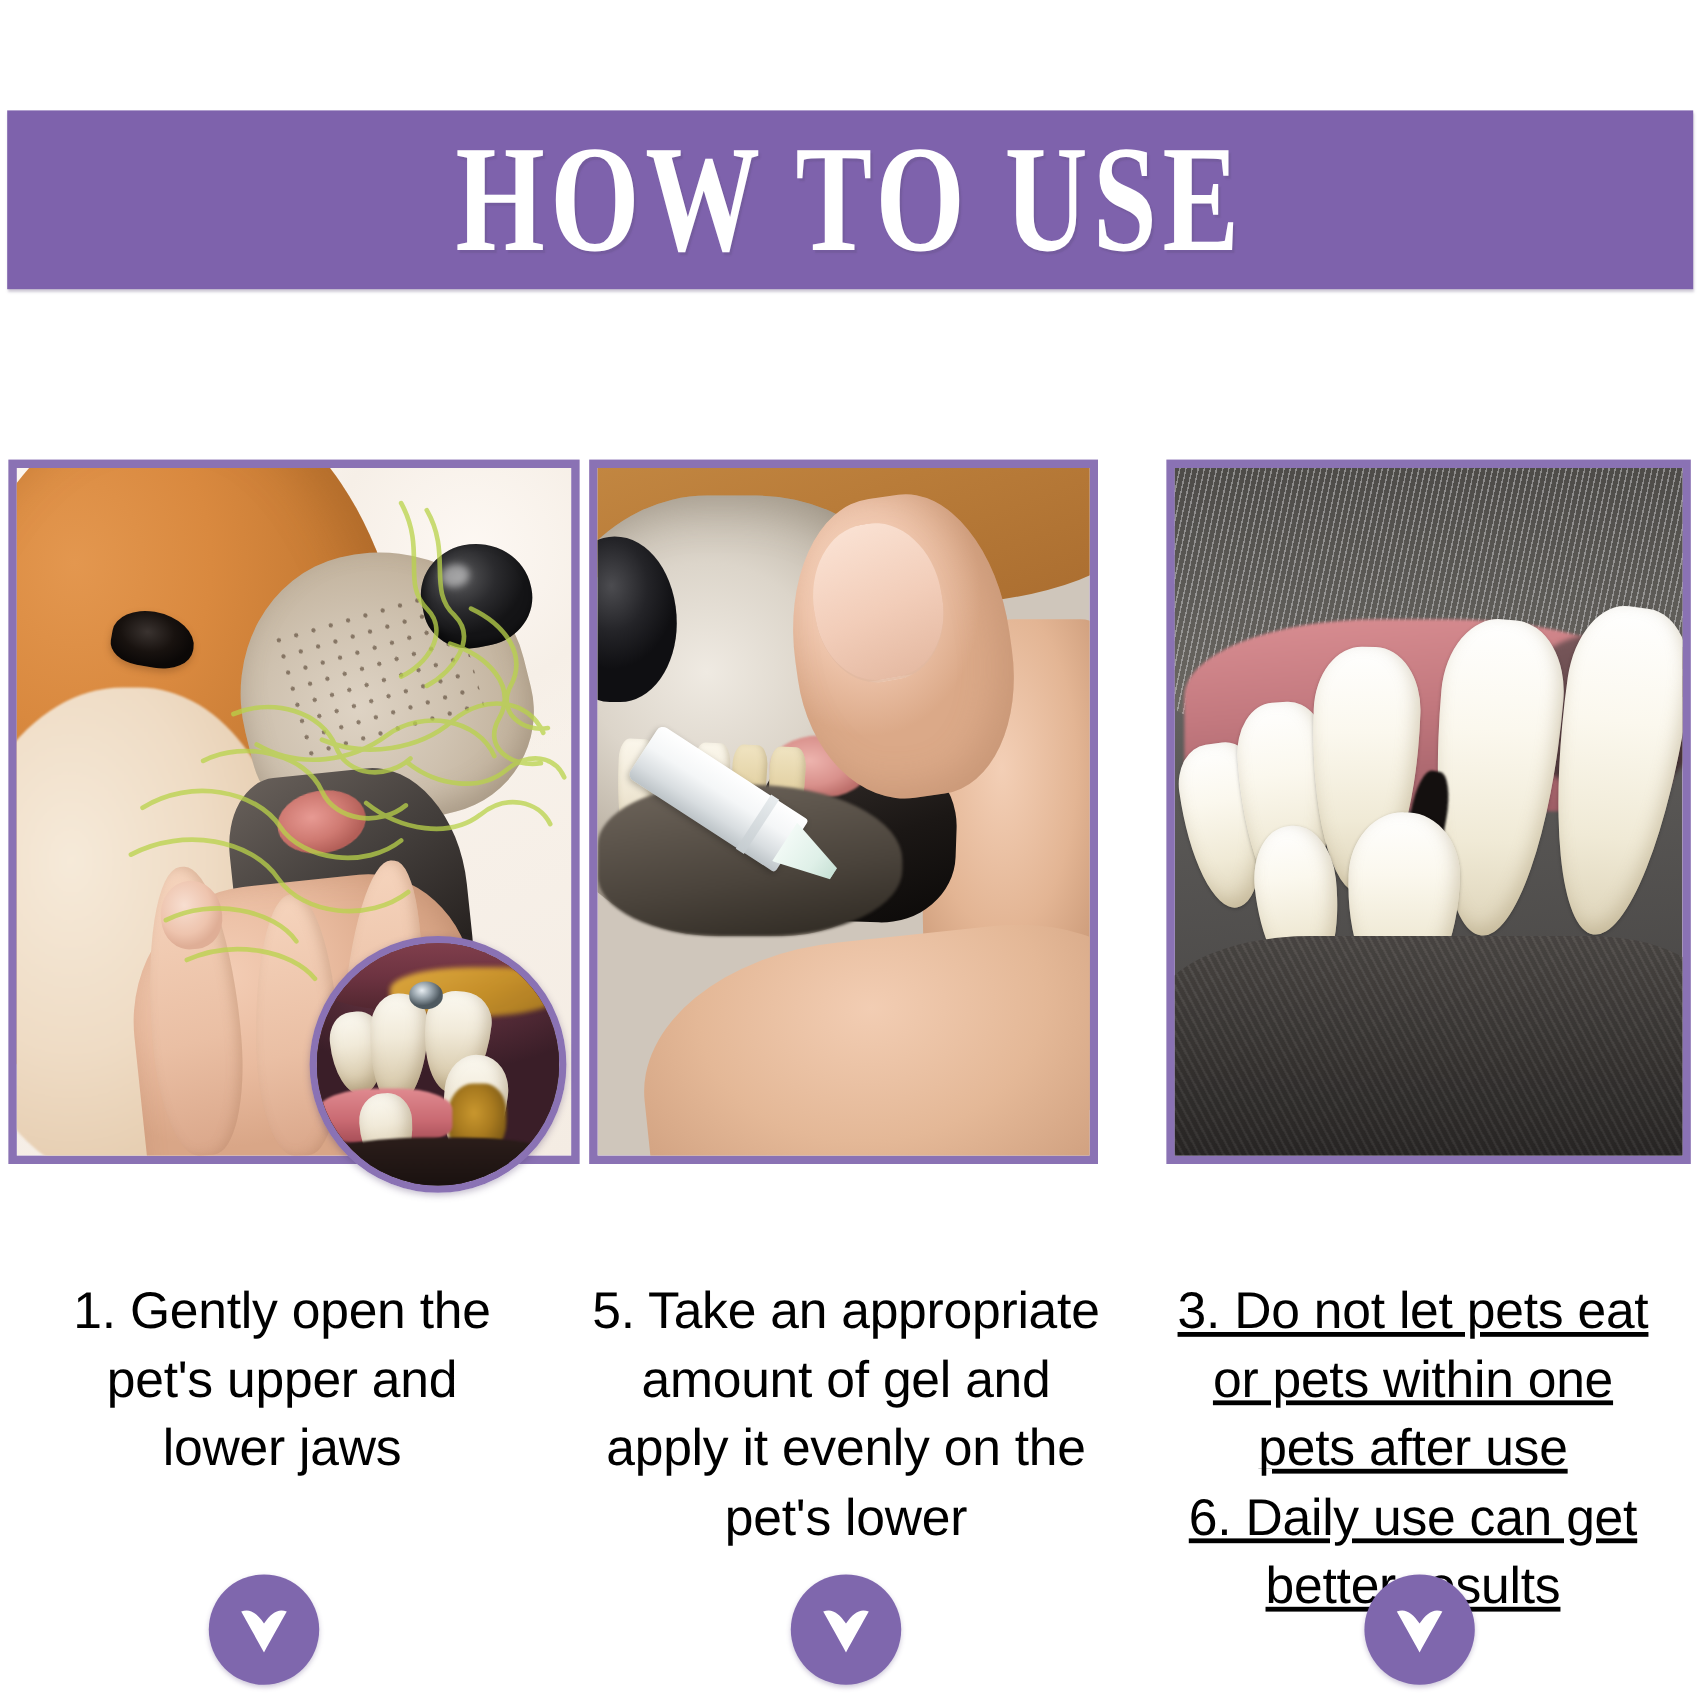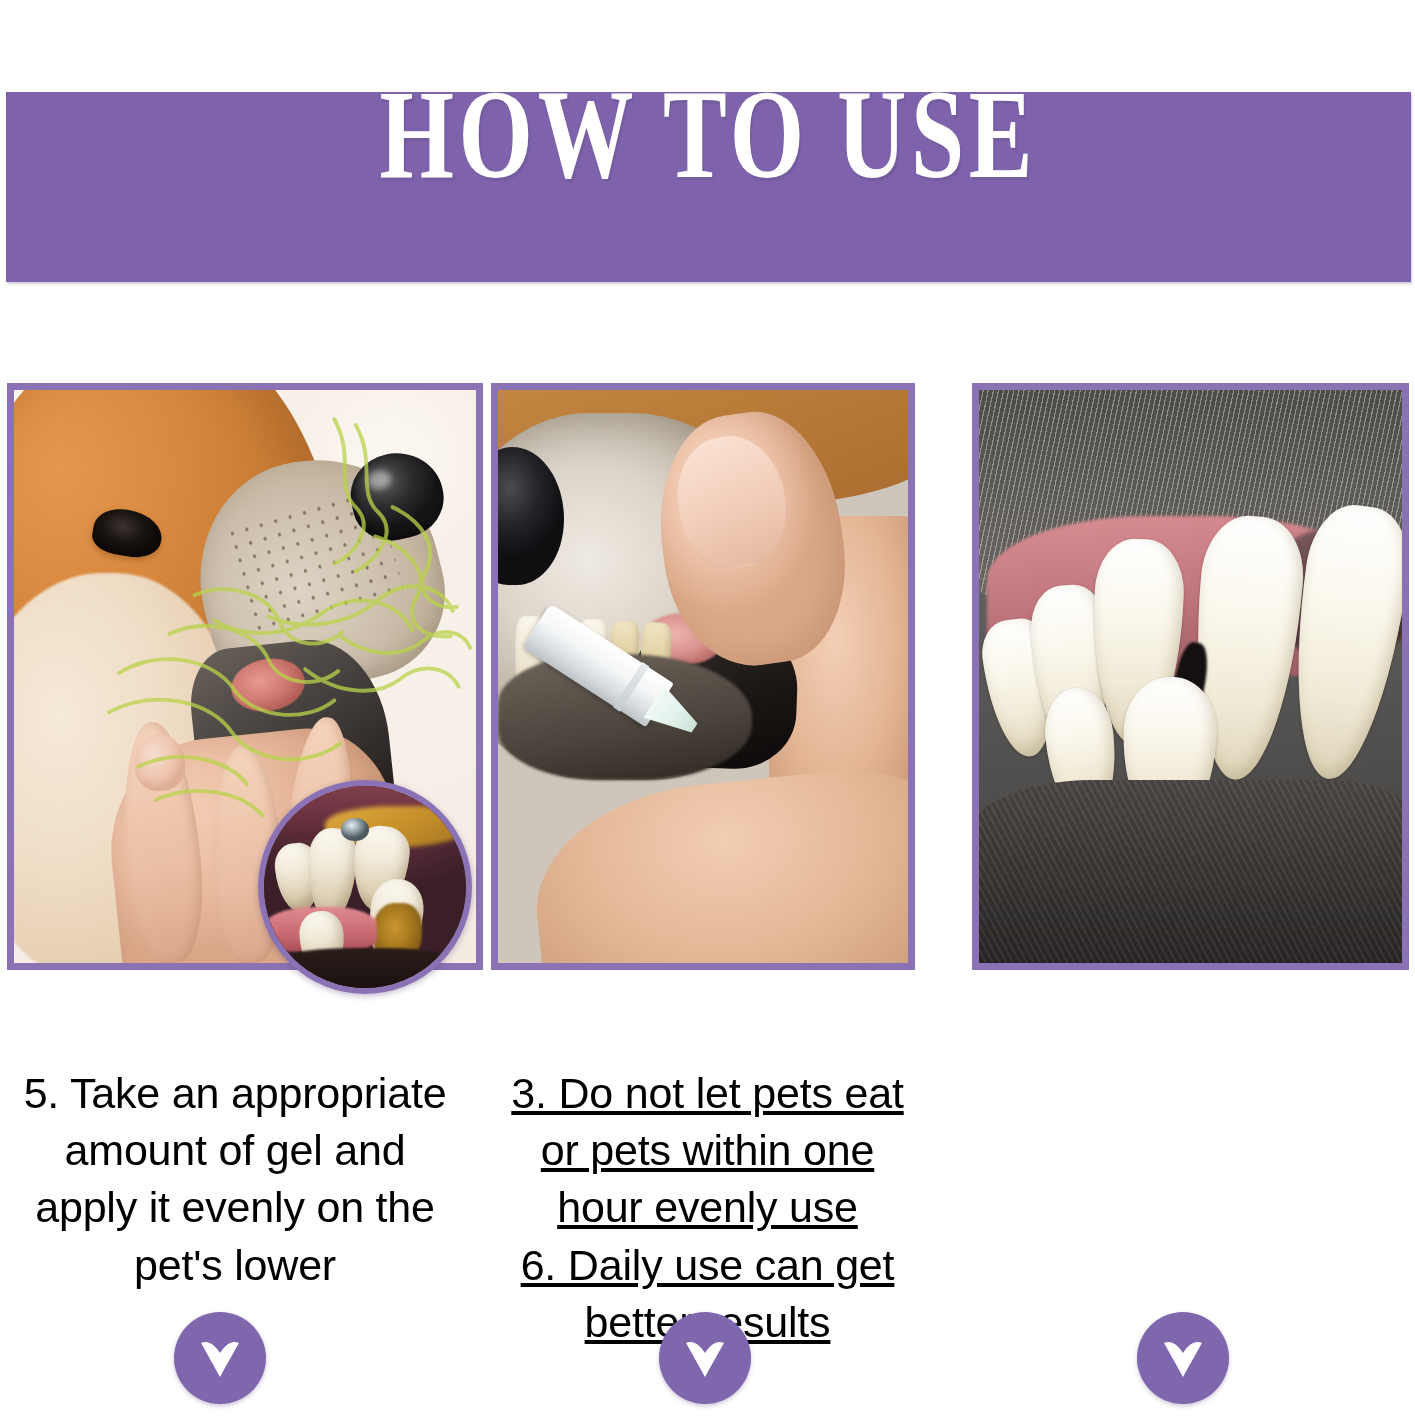--- a/index.html
+++ b/index.html
@@ -13,23 +13,24 @@
     overflow: hidden;
     position: relative;
   }
 
   
   .banner {
     position: absolute;
     left: 6px;
     top: 92px;
     width: 1405px;
-    height: 190px;
+    height: 149px;
     background: #7e62ac;
     display: flex;
+    align-items: center;
     justify-content: center;
     box-shadow: 1px 2px 2px rgba(120,110,140,0.35);
   }
   .banner-title {
     font-family: "Liberation Serif", "DejaVu Serif", serif;
     font-weight: bold;
     font-size: 104px;
     line-height: 1;
     color: #ffffff;
     letter-spacing: 5px;
@@ -612,29 +613,34 @@
   <div class="badge" id="badge-3">
     <svg viewBox="0 0 48 48" aria-hidden="true">
       <path d="M5 9 C12 6 18 10 24 19 C30 10 36 6 43 9 C38 18 30 32 24 43 C18 32 10 18 5 9 Z" fill="#ffffff"></path>
     </svg>
   </div>
 
 </div>
 
 <div class="captions">
 
+  <div class="caption" id="caption-1">
+    <p>1. Gently open the</p>
+    <p>pet's upper and</p>
+    <p>lower jaws</p>
+  </div>
 
   <div class="caption" id="caption-2">
     <p>5. Take an appropriate</p>
     <p>amount of gel and</p>
     <p>apply it evenly on the</p>
     <p>pet's lower</p>
   </div>
 
   <div class="caption" id="caption-3">
     <p>3. Do not let pets eat</p>
     <p>or pets within one</p>
-    <p>hour evenly use</p>
+    <p>pets after use</p>
     <p>6. Daily use can get</p>
     <p>better results</p>
   </div>
 
 </div>
 
 </body></html>

